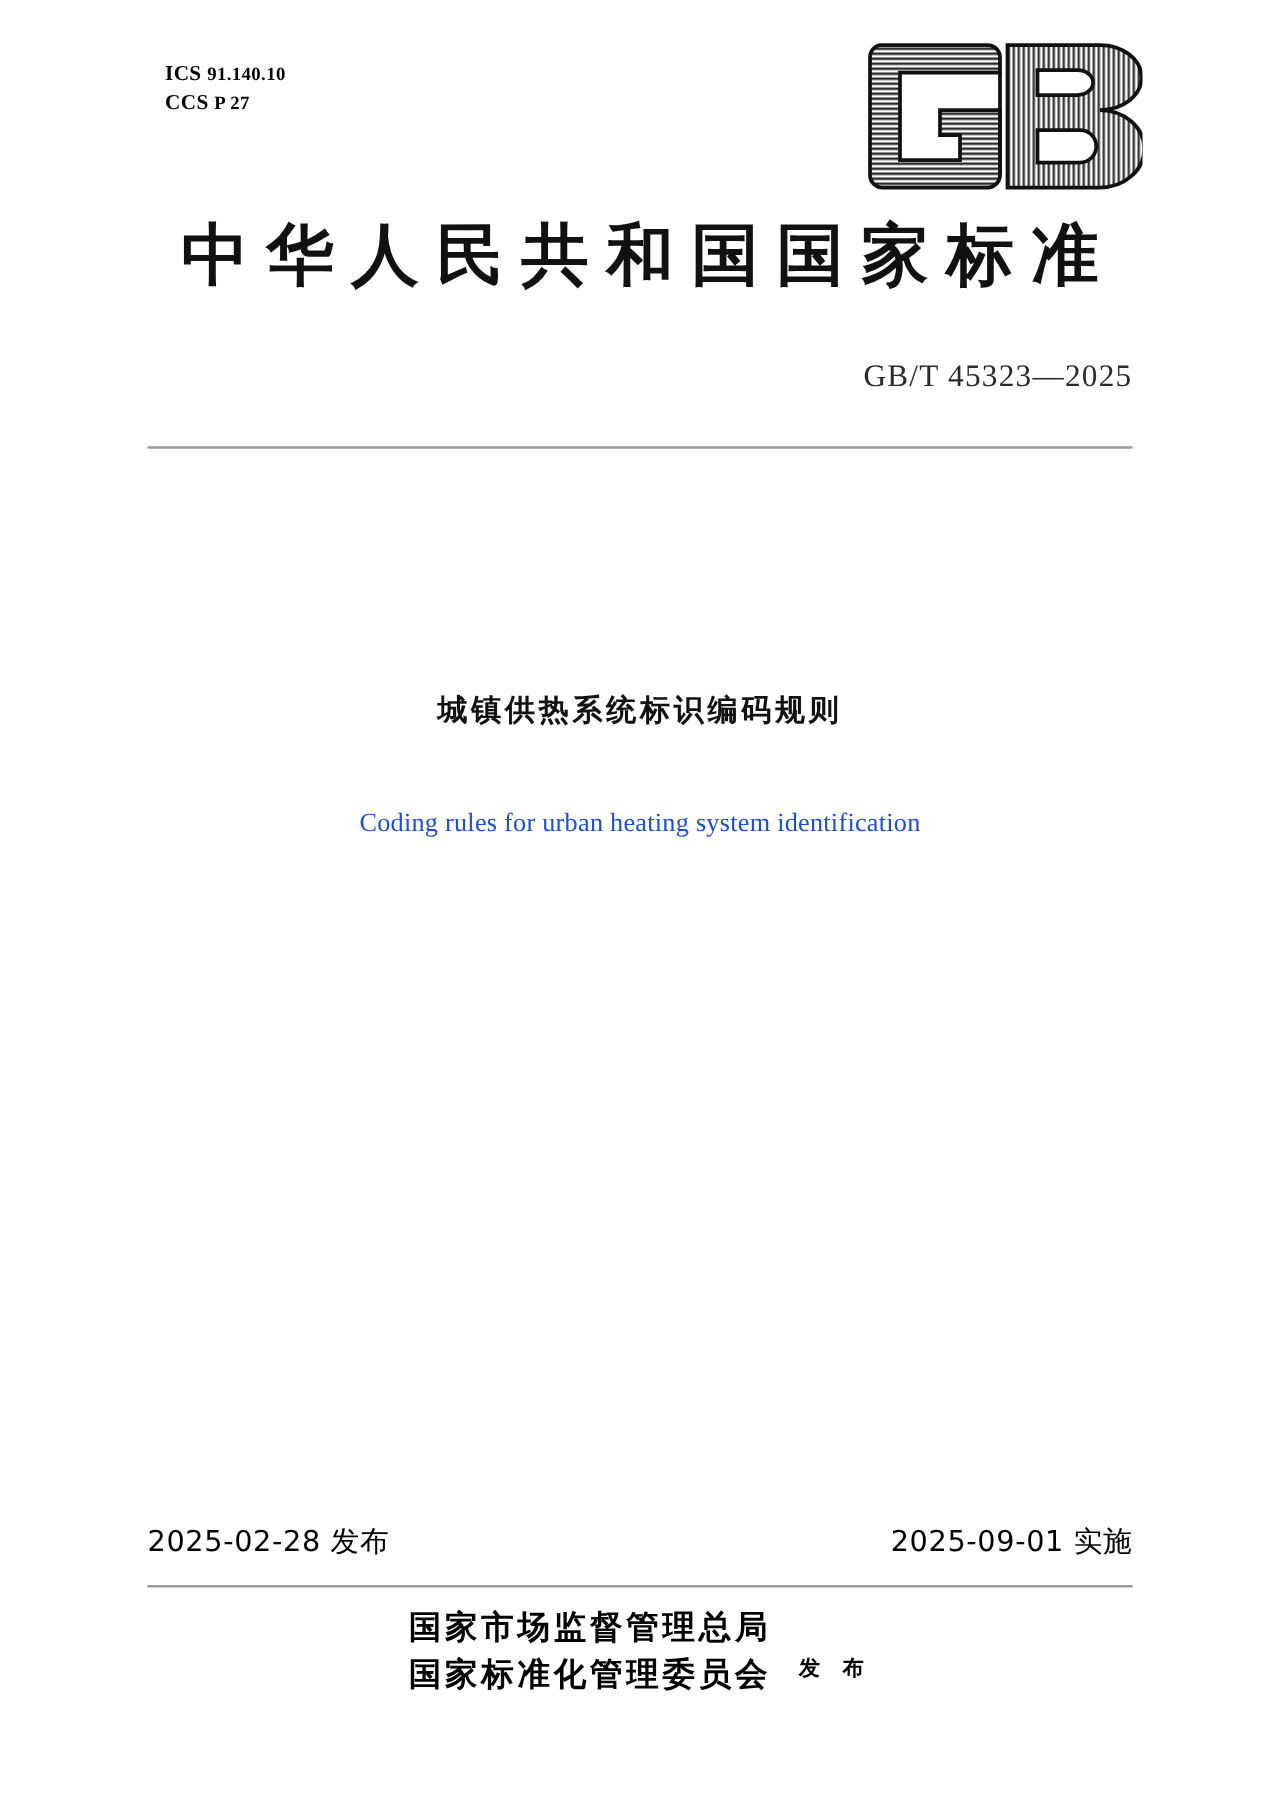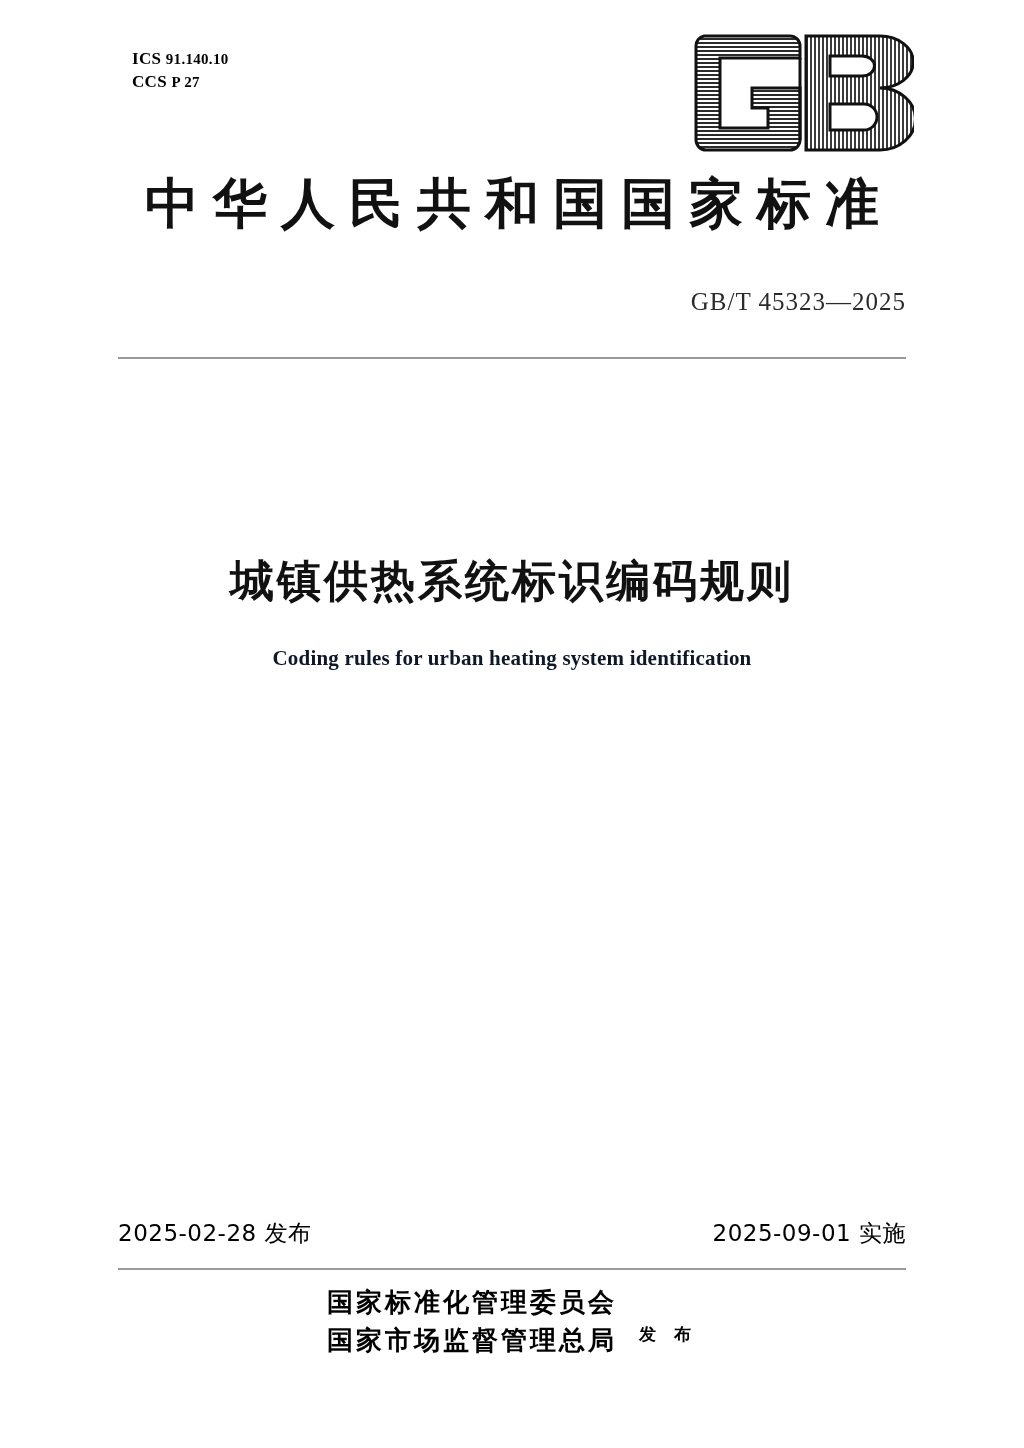--- a/index.html
+++ b/index.html
@@ -87,35 +87,35 @@
 
   
   .doc-title-cn {
     position: absolute;
     left: 0;
     right: 0;
     top: 552px;
     text-align: center;
     font-family: "DejaVu Sans", "Liberation Sans", sans-serif;
     font-weight: bold;
-    font-size: 44px;
+    font-size: 24px;
     letter-spacing: 3px;
     color: #111;
   }
   .doc-title-en {
     position: absolute;
     left: 0;
     right: 0;
     top: 646px;
     text-align: center;
     font-family: "Liberation Serif", serif;
-    font-weight: bold;
+    font-weight: normal;
     font-size: 21px;
     letter-spacing: 0.2px;
-    color: #0f172a;
+    color: #1d4ed8;
   }
 
   
   .date-issue {
     position: absolute;
     left: 118px;
     top: 1218px;
     font-family: "DejaVu Sans", "Liberation Sans", sans-serif;
     font-size: 23px;
     font-weight: 500;
@@ -219,19 +219,19 @@
   <div class="doc-title-cn">城镇供热系统标识编码规则</div>
   <div class="doc-title-en">Coding rules for urban heating system identification</div>
 
   <div class="date-issue">2025-02-28 发布</div>
   <div class="date-effective">2025-09-01 实施</div>
 
   <div class="rule-bottom"></div>
 
   <div class="issuer">
     <div class="issuer-names">
+      <div>国家市场监督管理总局</div>
       <div>国家标准化管理委员会</div>
-      <div>国家市场监督管理总局</div>
     </div>
     <div class="issuer-verb">发 布</div>
   </div>
 
 </div>
 
 </body></html>

